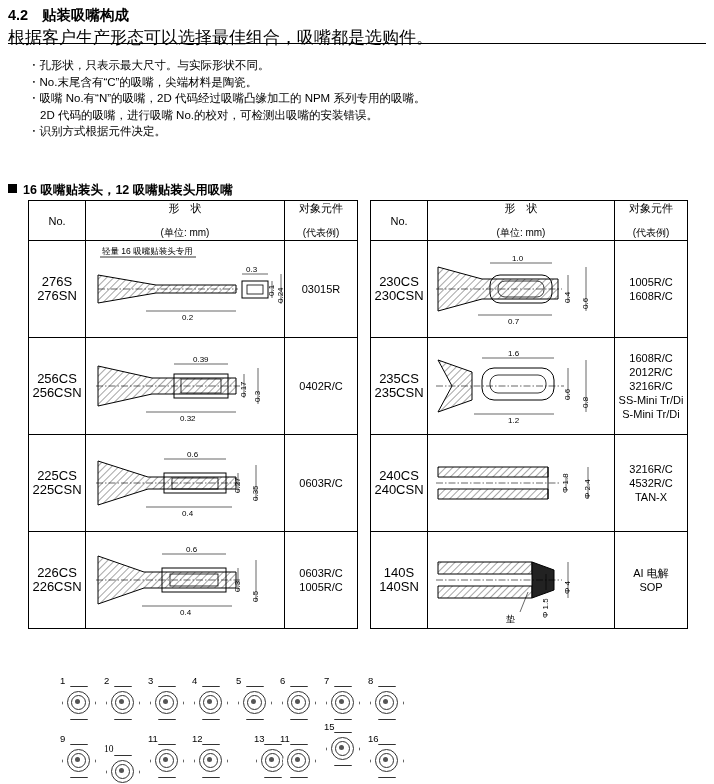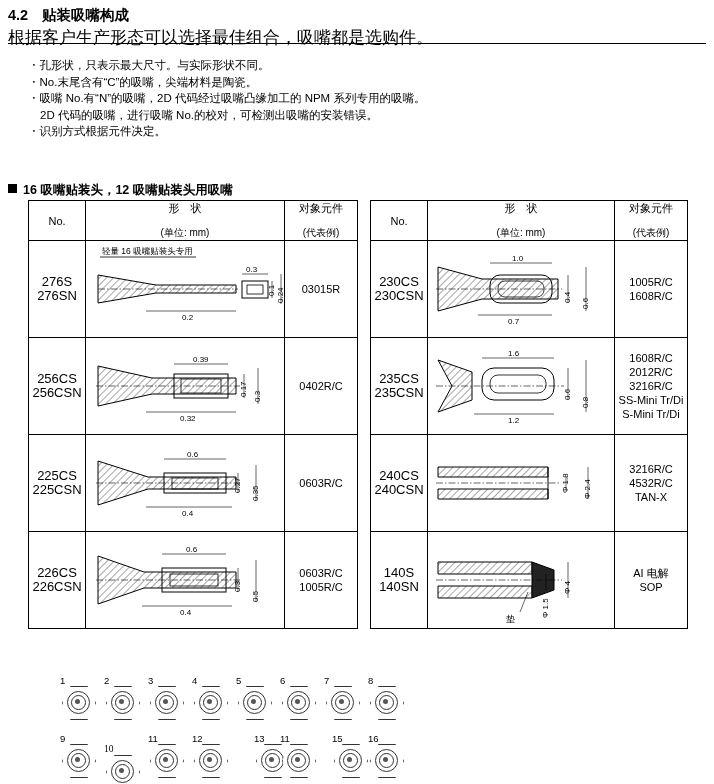--- a/index.html
+++ b/index.html
@@ -485,21 +485,21 @@
         <span class="ring2"></span>
         <span class="ring3"></span>
       </div>
     <div class="nz-item" style="left:220px;top:72px;">
         <span class="nz-num">11</span>
         <span class="hex"></span>
         <span class="ring1"></span>
         <span class="ring2"></span>
         <span class="ring3"></span>
       </div>
-    <div class="nz-item" style="left:264px;top:72px;margin-left:8px;">
+    <div class="nz-item" style="left:264px;top:60px;">
         <span class="nz-num">15</span>
         <span class="hex"></span>
         <span class="ring1"></span>
         <span class="ring2"></span>
         <span class="ring3"></span>
       </div>
     <div class="nz-item" style="left:308px;top:72px;">
         <span class="nz-num">16</span>
         <span class="hex"></span>
         <span class="ring1"></span>

